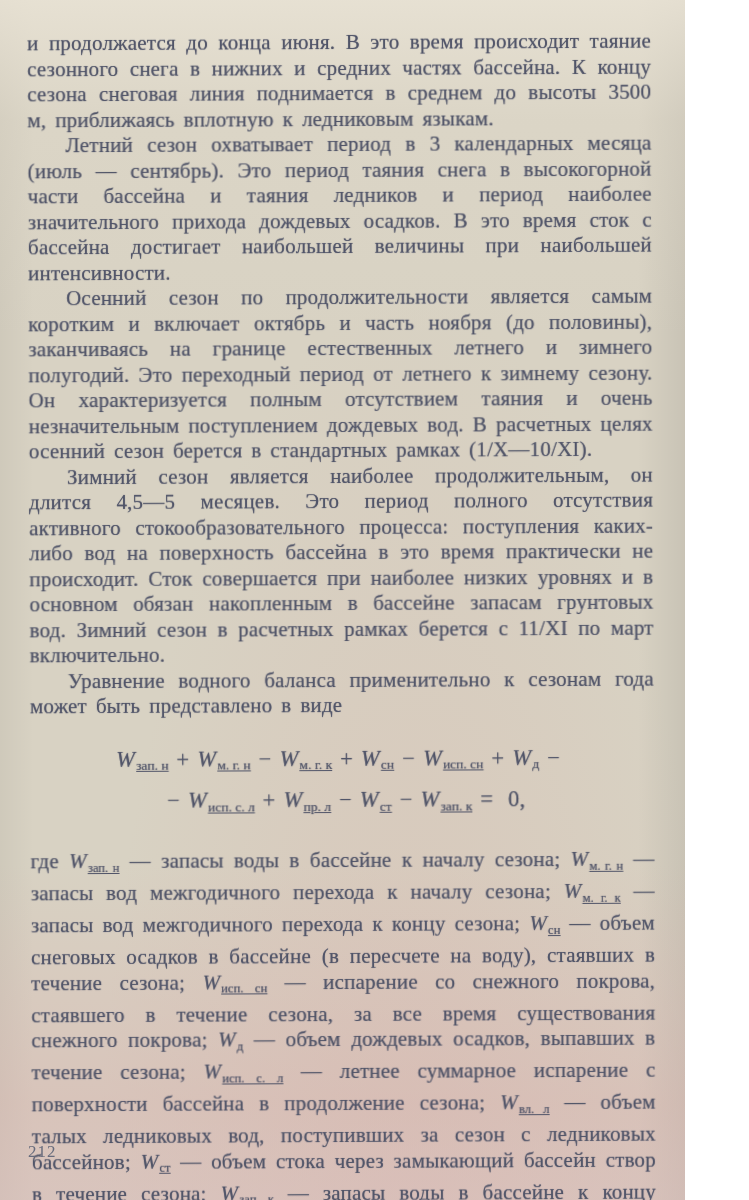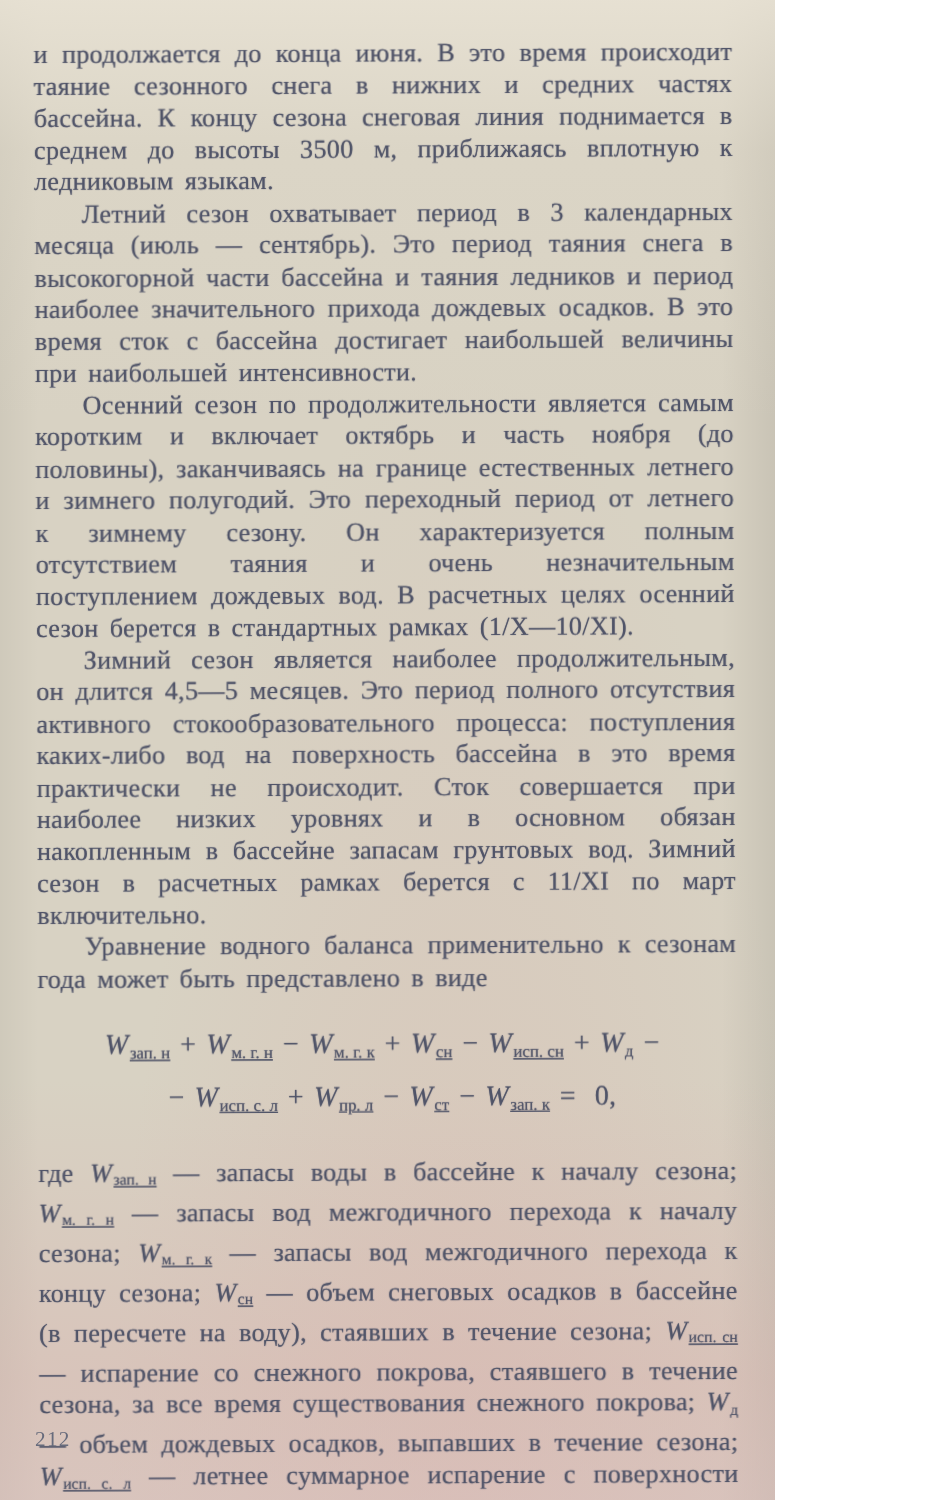--- a/index.html
+++ b/index.html
@@ -1,18 +1,18 @@
 <!DOCTYPE html>
 <html lang="ru" style="--paper: #d8d2c3; --ink: #505468;"><head>
 <meta charset="utf-8">
 <style>
   html,body{margin:0;padding:0;}
   .page{
     position:relative;
-    width:620px;height:1200px;
+    width:685px;height:1200px;
     overflow:hidden;
     background-color:var(--paper,#d8d2c3);
     background-image:
       linear-gradient(to bottom, rgba(233,227,213,0.85) 0%, rgba(225,219,204,0.35) 10%, rgba(0,0,0,0) 28%),
       linear-gradient(to bottom, rgba(0,0,0,0) 72%, rgba(216,176,174,0.42) 92%, rgba(217,185,184,0.55) 100%),
       linear-gradient(to right, rgba(0,0,0,0.045) 0%, rgba(0,0,0,0) 5%, rgba(0,0,0,0) 93%, rgba(0,0,0,0.07) 100%),
       radial-gradient(ellipse at 60% 110%, rgba(214,165,160,0.30) 0%, rgba(0,0,0,0) 55%);
     font-family:"Liberation Serif","DejaVu Serif",serif;
   }
   .content{

